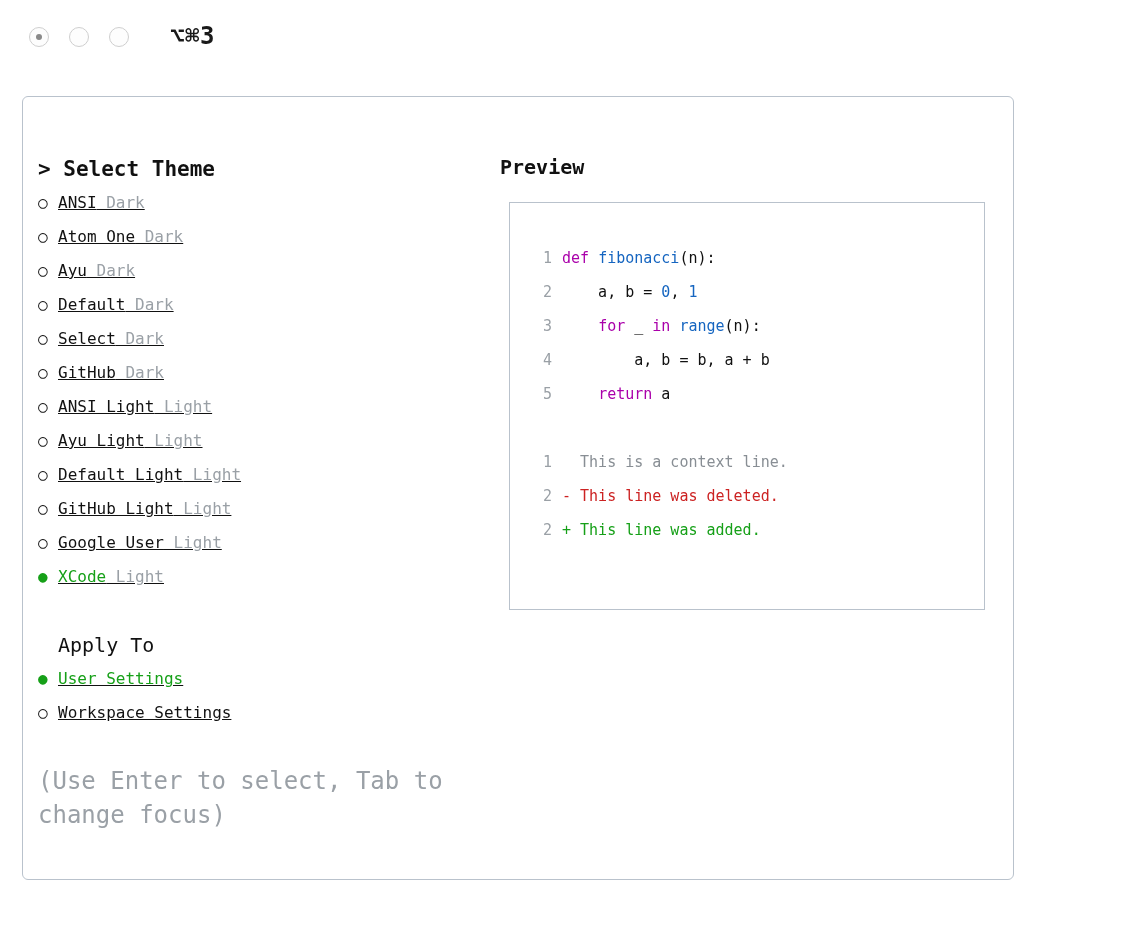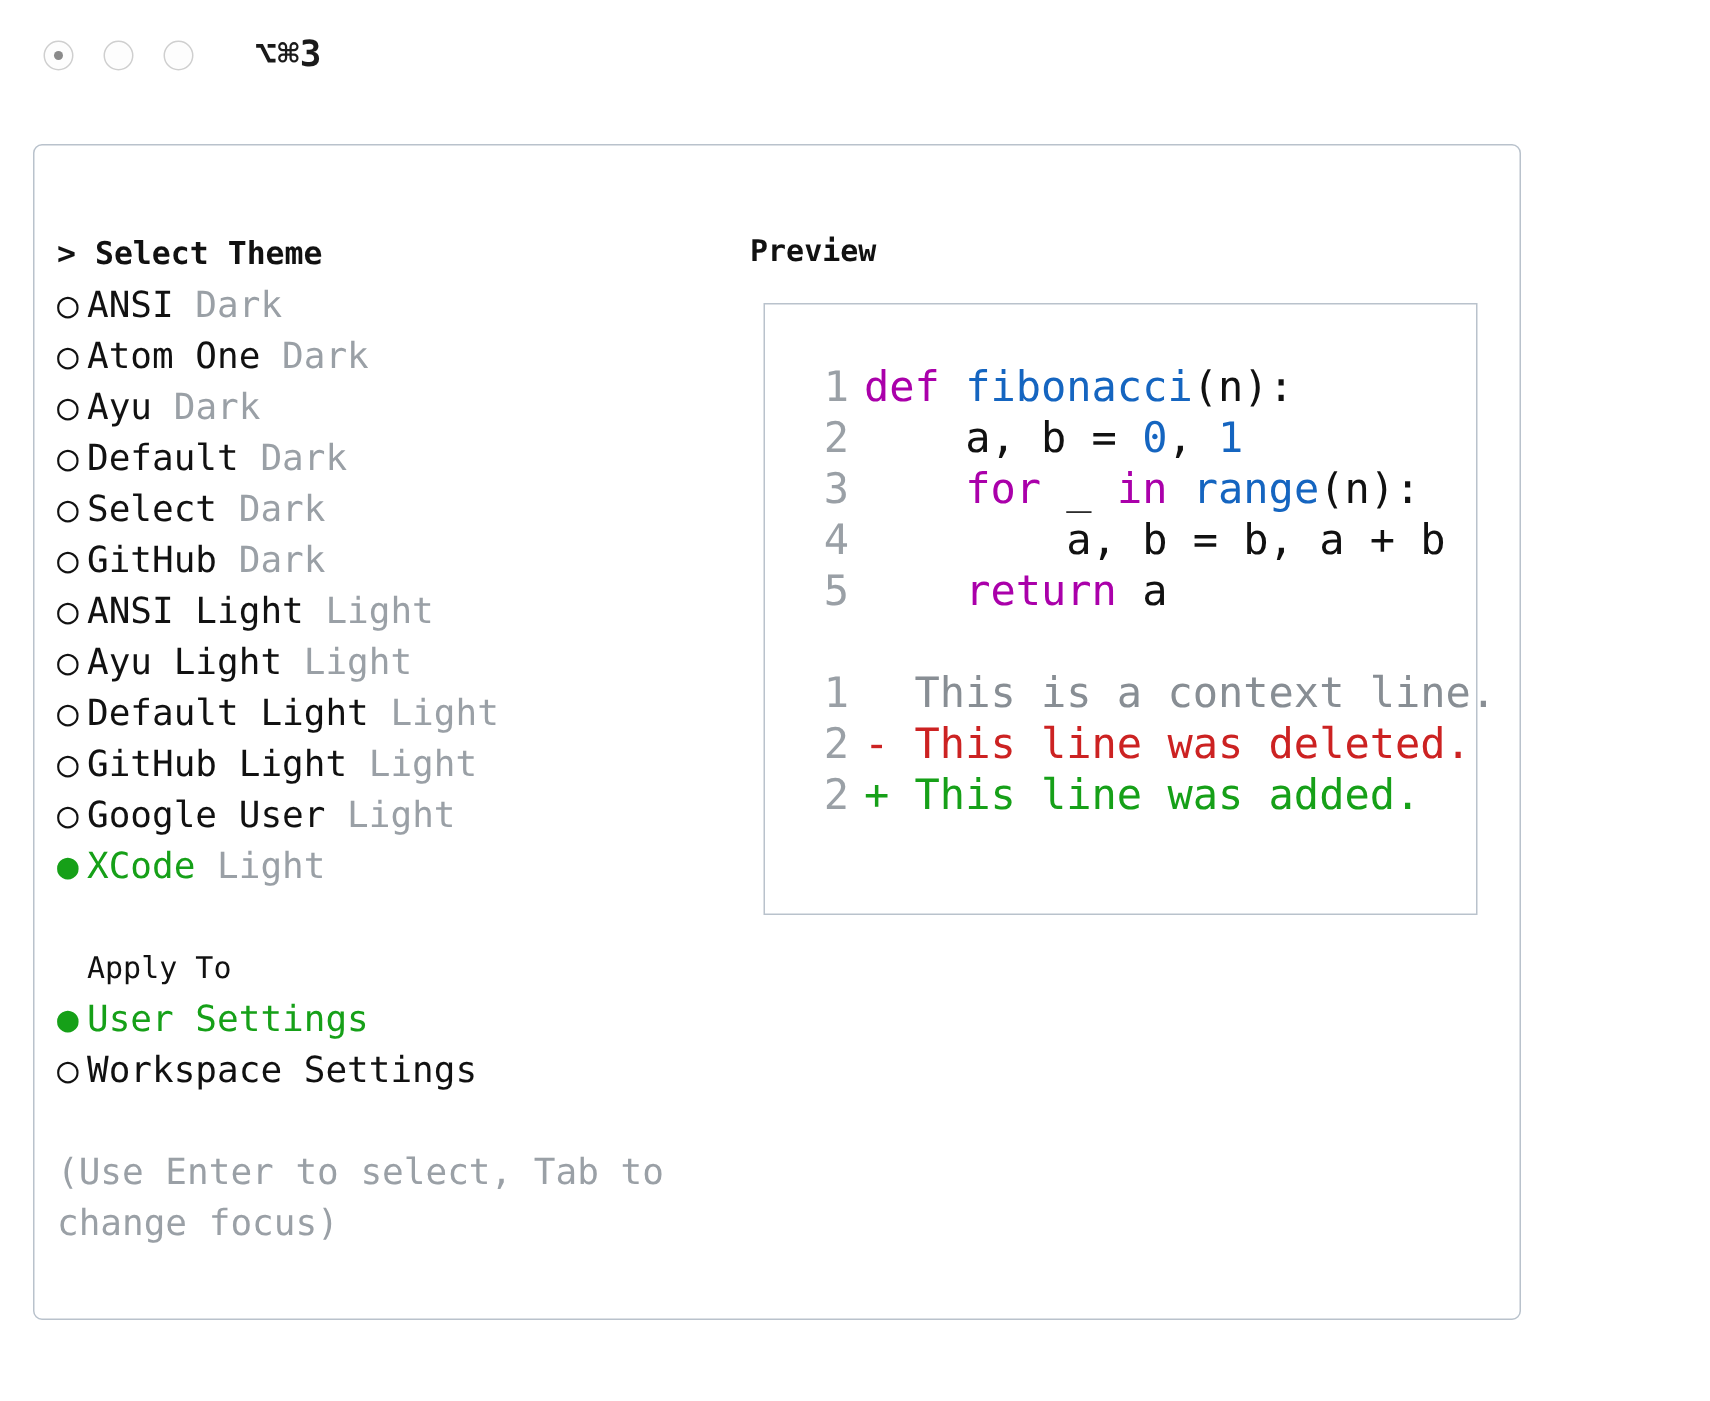--- a/index.html
+++ b/index.html
@@ -83,25 +83,26 @@
     width: 500px;
   }
   .heading {
     font-size: 21px;
     font-weight: bold;
     color: #111111;
     line-height: 34px;
     white-space: pre;
   }
   .theme-row {
-    font-size: 24px;
+    font-size: 16px;
     line-height: 34px;
     color: #111111;
     white-space: pre;
     display: block;
+    text-decoration: underline;
   }
   .marker {
     display: inline-block;
     width: 20px;
   }
   .marker.selected {
     color: #16a018;
   }
   .marker.unselected {
     color: #111111;
@@ -140,23 +141,23 @@
     left: 9px;
     top: 50px;
     width: 476px;
     height: 408px;
     border: 1px solid #b9c2cc;
     box-sizing: border-box;
     background: #ffffff;
   }
   .code {
     position: absolute;
-    left: 32px;
+    left: 18px;
     top: 38px;
-    font-size: 28px;
+    font-size: 15px;
     line-height: 34px;
     white-space: pre;
   }
   .ln {
     color: #9aa0a6;
     display: inline-block;
     width: 24px;
     text-align: right;
     margin-right: 10px;
   }

